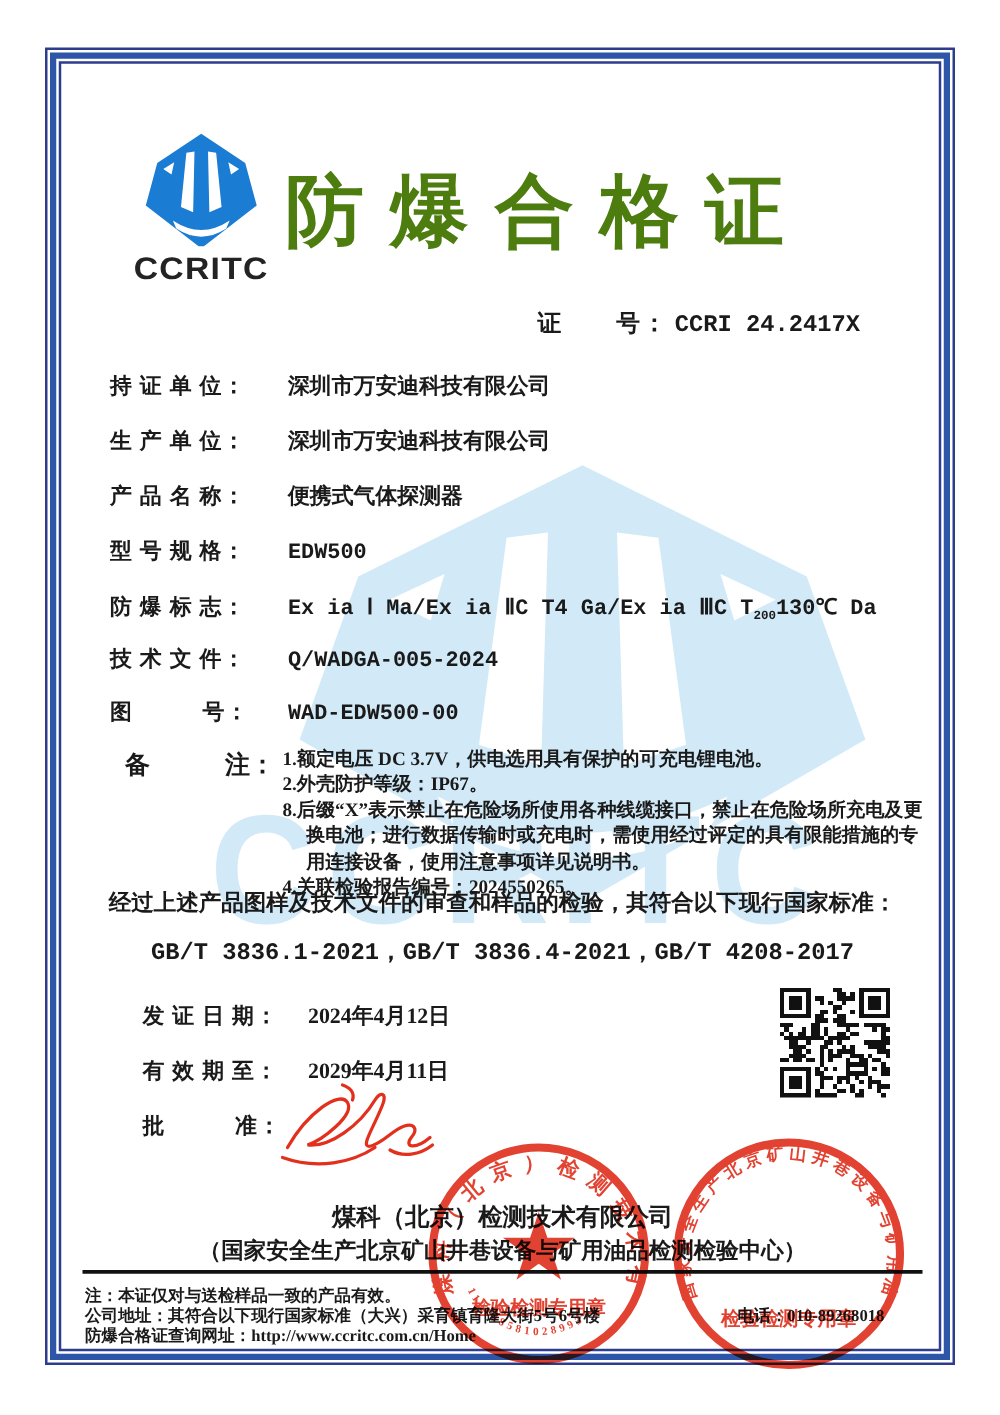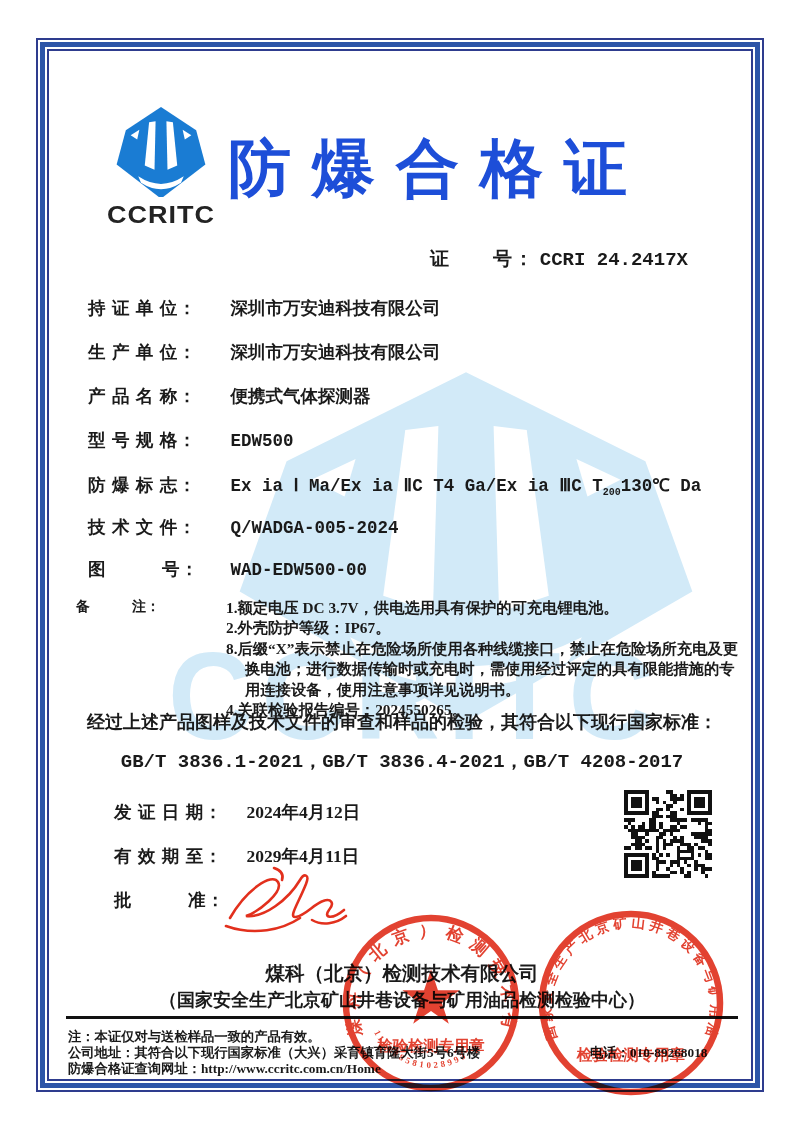--- a/index.html
+++ b/index.html
@@ -21,33 +21,33 @@
     font-weight:900;font-size:118px;letter-spacing:8px;color:#d2eaf8;
     transform:scaleY(1.05);white-space:nowrap;
   }
   
   .logo{position:absolute;left:96px;top:106px;width:130px;text-align:center;z-index:2;}
   .logo svg{width:124px;height:92px;display:block;margin:0 auto;}
   .logo-text{font-family:"Liberation Sans","DejaVu Sans",sans-serif;font-weight:900;font-size:27px;letter-spacing:1px;color:#232323;margin-top:2px;transform:scaleY(.92);}
   .title{
     position:absolute;left:228px;top:126px;width:430px;z-index:2;
     font-family:"Liberation Sans","DejaVu Sans",sans-serif;
-    font-weight:900;font-size:63px;letter-spacing:21px;color:#1d4ed8;white-space:nowrap;
+    font-weight:900;font-size:63px;letter-spacing:21px;color:#4d7c0f;white-space:nowrap;
   }
   .certno{position:absolute;left:430px;top:246px;z-index:2;font-weight:700;font-size:19px;white-space:nowrap;}
   .certno .lab{letter-spacing:2px;}
   .mono{font-family:"Liberation Mono","DejaVu Sans Mono",monospace;}
   
   .row{position:absolute;left:88px;width:660px;z-index:2;font-size:17.5px;font-weight:700;white-space:nowrap;}
   .row .lab{display:inline-block;width:138px;letter-spacing:1px;}
   .row .val{font-size:17.5px;}
   sub.t{font-size:10px;vertical-align:-4px;}
   .remarks{position:absolute;left:226px;top:598px;width:514px;z-index:2;font-size:15.3px;font-weight:700;line-height:20.4px;}
   .remarks div{padding-left:19px;text-indent:-19px;}
-  .rem-label{position:absolute;left:76px;top:598px;z-index:2;font-size:14px;font-weight:700;}
+  .rem-label{position:absolute;left:100px;top:598px;z-index:2;font-size:20px;font-weight:700;}
   .statement{position:absolute;left:60px;top:710px;width:684px;text-align:center;z-index:2;font-size:18px;font-weight:700;white-space:nowrap;}
   .standards{position:absolute;left:60px;top:748px;width:684px;text-align:center;z-index:2;font-size:19px;font-weight:700;}
   
   .drow{position:absolute;left:114px;z-index:2;font-size:17.5px;font-weight:700;white-space:nowrap;}
   .drow .lab{display:inline-block;width:128px;letter-spacing:1px;}
   
   .qr{position:absolute;left:624px;top:790px;width:88px;height:88px;z-index:3;}
   .sig{position:absolute;left:224px;top:860px;width:136px;height:80px;z-index:5;}
   .stamp{position:absolute;z-index:6;mix-blend-mode:multiply;opacity:.92;}
   .stamp-left{left:340px;top:912px;width:182px;height:182px;}

